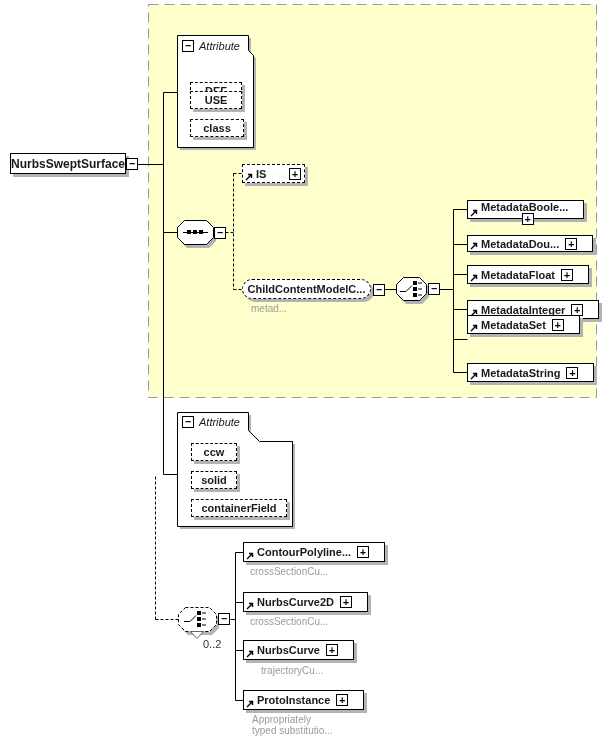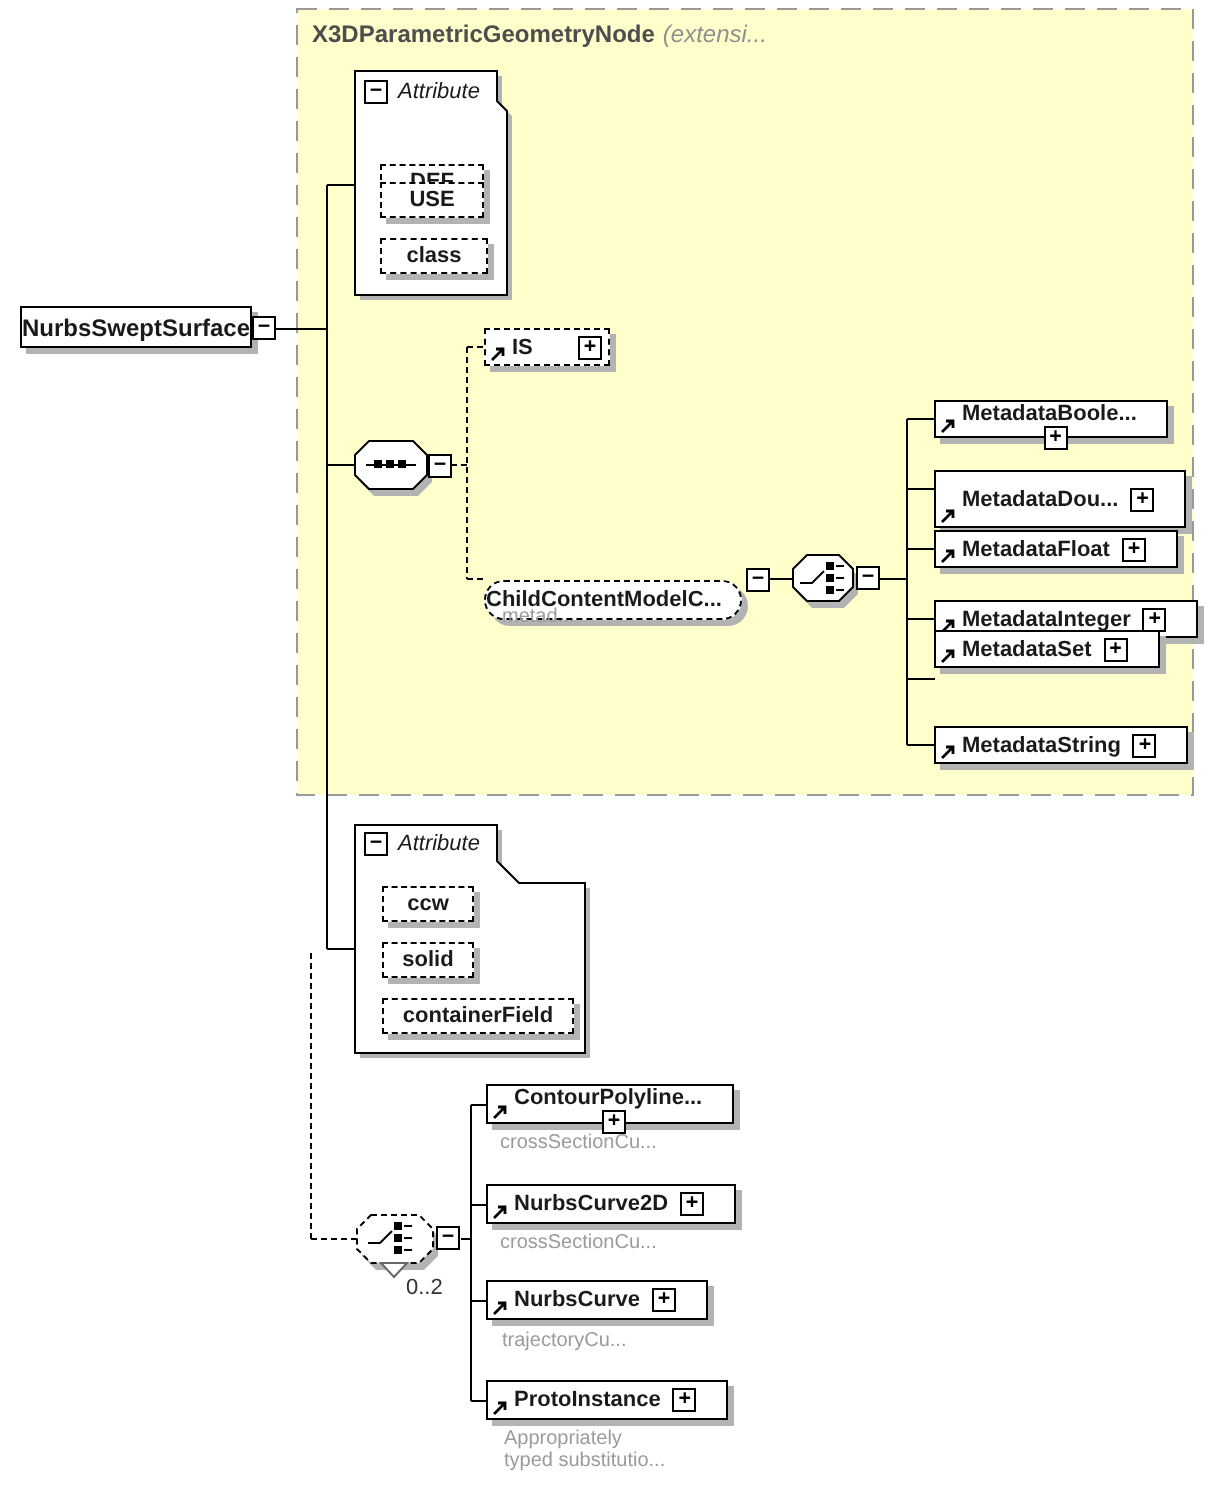--- a/index.html
+++ b/index.html
@@ -10,21 +10,21 @@
   .stage svg.wires { position:absolute; left:0; top:0; }
 
   
   .ebox {
     position:absolute; box-sizing:border-box; background:#fff;
     border:1px solid #000; box-shadow:3px 3px 0 #b3b3b3;
     display:inline-flex; align-items:center; white-space:nowrap;
     font-weight:bold; font-size:11px; color:#1a1a1a;
   }
   .ebox.dashed { border-style:dashed; }
-  .ebox.rounded { border-radius:10px; border-style:dashed; justify-content:flex-start;margin-top:11px; }
+  .ebox.rounded { border-radius:10px; border-style:dashed; justify-content:center; }
   .ebox.center { justify-content:center; }
   .ebox .lbl { position:relative; z-index:2; }
   .ref-pad { padding:0 15px 0 13px; height:20px; }
 
   
   .refarrow { position:absolute; left:2px; bottom:1px; width:9px; height:9px; }
 
   
   .expander {
     box-sizing:border-box; width:12px; height:12px; background:#fff;
@@ -139,23 +139,20 @@
       <path d="M185.5,607.5 L209.5,607.5 L216.5,614.5 L216.5,624.5 L209.5,631.5 L185.5,631.5 L178.5,624.5 L178.5,614.5 Z" fill="#fff" stroke="#000" stroke-dasharray="3,2"></path>
       <path d="M184,621.5 h6 l6,-6" stroke="#000" fill="none"></path>
       <rect x="197" y="611" width="4" height="4" fill="#000"></rect>
       <rect x="197" y="617" width="4" height="4" fill="#000"></rect>
       <rect x="197" y="623" width="4" height="4" fill="#000"></rect>
       <path d="M202,613 h4 M202,619 h4 M202,625 h4" stroke="#000"></path>
       <path d="M190.5,631.5 h13 l-6.5,7 Z" fill="#fff" stroke="#666"></path>
     </g>
   </svg>
 
-  <div class="container-title">
-    <span class="t-main">X3DParametricGeometryNode</span><span class="t-suffix">(extensi...</span>
-  </div>
 
   <div class="ebox center" style="left:10px;top:153px;width:116px;height:21px;font-size:12px;">
     <span class="lbl">NurbsSweptSurface</span>
   </div>
   <div class="expander abs" style="left:126px;top:158px;">−</div>
 
   <div class="grouphdr" style="left:182px;top:40px;">
     <span class="expander">−</span>
     <span>Attribute</span>
   </div>
@@ -186,21 +183,21 @@
   <div class="expander abs" style="left:214px;top:227px;">−</div>
   <div class="expander abs" style="left:428px;top:283px;">−</div>
 
   <div class="ebox ref-pad" style="left:467px;top:200px;height:19px;flex-direction:column;">
     <svg class="refarrow" viewBox="0 0 9 9">
         <path d="M1,8 L6,3 M3,2.5 L6.5,2.5 L6.5,6" stroke="#000" stroke-width="1.4" fill="none"></path>
       </svg>
     <span class="lbl">MetadataBoole...</span>
     <span class="expander inline">+</span>
   </div>
-  <div class="ebox ref-pad" style="left:467px;top:235px;height:29px;">
+  <div class="ebox ref-pad" style="left:467px;top:235px;height:17px;">
     <svg class="refarrow" viewBox="0 0 9 9">
         <path d="M1,8 L6,3 M3,2.5 L6.5,2.5 L6.5,6" stroke="#000" stroke-width="1.4" fill="none"></path>
       </svg>
     <span class="lbl">MetadataDou...</span>
     <span class="expander inline">+</span>
   </div>
   <div class="ebox ref-pad" style="left:467px;top:265px;height:19px;">
     <svg class="refarrow" viewBox="0 0 9 9">
         <path d="M1,8 L6,3 M3,2.5 L6.5,2.5 L6.5,6" stroke="#000" stroke-width="1.4" fill="none"></path>
       </svg>
@@ -239,21 +236,21 @@
   <div class="attritem" style="left:191px;top:471px;width:46px;height:18px;">
     <span>solid</span>
   </div>
   <div class="attritem" style="left:191px;top:499px;width:96px;height:18px;">
     <span>containerField</span>
   </div>
 
   <div class="expander abs" style="left:218px;top:613px;">−</div>
   <div class="occur" style="left:184px;top:638px;">0..2</div>
 
-  <div class="ebox ref-pad" style="left:243px;top:542px;height:20px;flex-direction:column;">
+  <div class="ebox ref-pad" style="left:243px;top:542px;height:20px;">
     <svg class="refarrow" viewBox="0 0 9 9">
         <path d="M1,8 L6,3 M3,2.5 L6.5,2.5 L6.5,6" stroke="#000" stroke-width="1.4" fill="none"></path>
       </svg>
     <span class="lbl">ContourPolyline...</span>
     <span class="expander inline">+</span>
   </div>
   <div class="annot" style="left:250px;top:566px;">crossSectionCu...</div>
 
   <div class="ebox ref-pad" style="left:243px;top:592px;height:20px;">
     <svg class="refarrow" viewBox="0 0 9 9">
@@ -264,21 +261,21 @@
   </div>
   <div class="annot" style="left:250px;top:616px;">crossSectionCu...</div>
 
   <div class="ebox ref-pad" style="left:243px;top:640px;height:20px;">
     <svg class="refarrow" viewBox="0 0 9 9">
         <path d="M1,8 L6,3 M3,2.5 L6.5,2.5 L6.5,6" stroke="#000" stroke-width="1.4" fill="none"></path>
       </svg>
     <span class="lbl">NurbsCurve</span>
     <span class="expander inline">+</span>
   </div>
-  <div class="annot" style="left:251px;top:665px;">trajectoryCu...</div>
+  <div class="annot" style="left:261px;top:665px;">trajectoryCu...</div>
 
   <div class="ebox ref-pad" style="left:243px;top:690px;height:20px;">
     <svg class="refarrow" viewBox="0 0 9 9">
         <path d="M1,8 L6,3 M3,2.5 L6.5,2.5 L6.5,6" stroke="#000" stroke-width="1.4" fill="none"></path>
       </svg>
     <span class="lbl">ProtoInstance</span>
     <span class="expander inline">+</span>
   </div>
   <div class="annot" style="left:252px;top:714px;">Appropriately</div>
   <div class="annot" style="left:252px;top:725px;">typed substitutio...</div>

